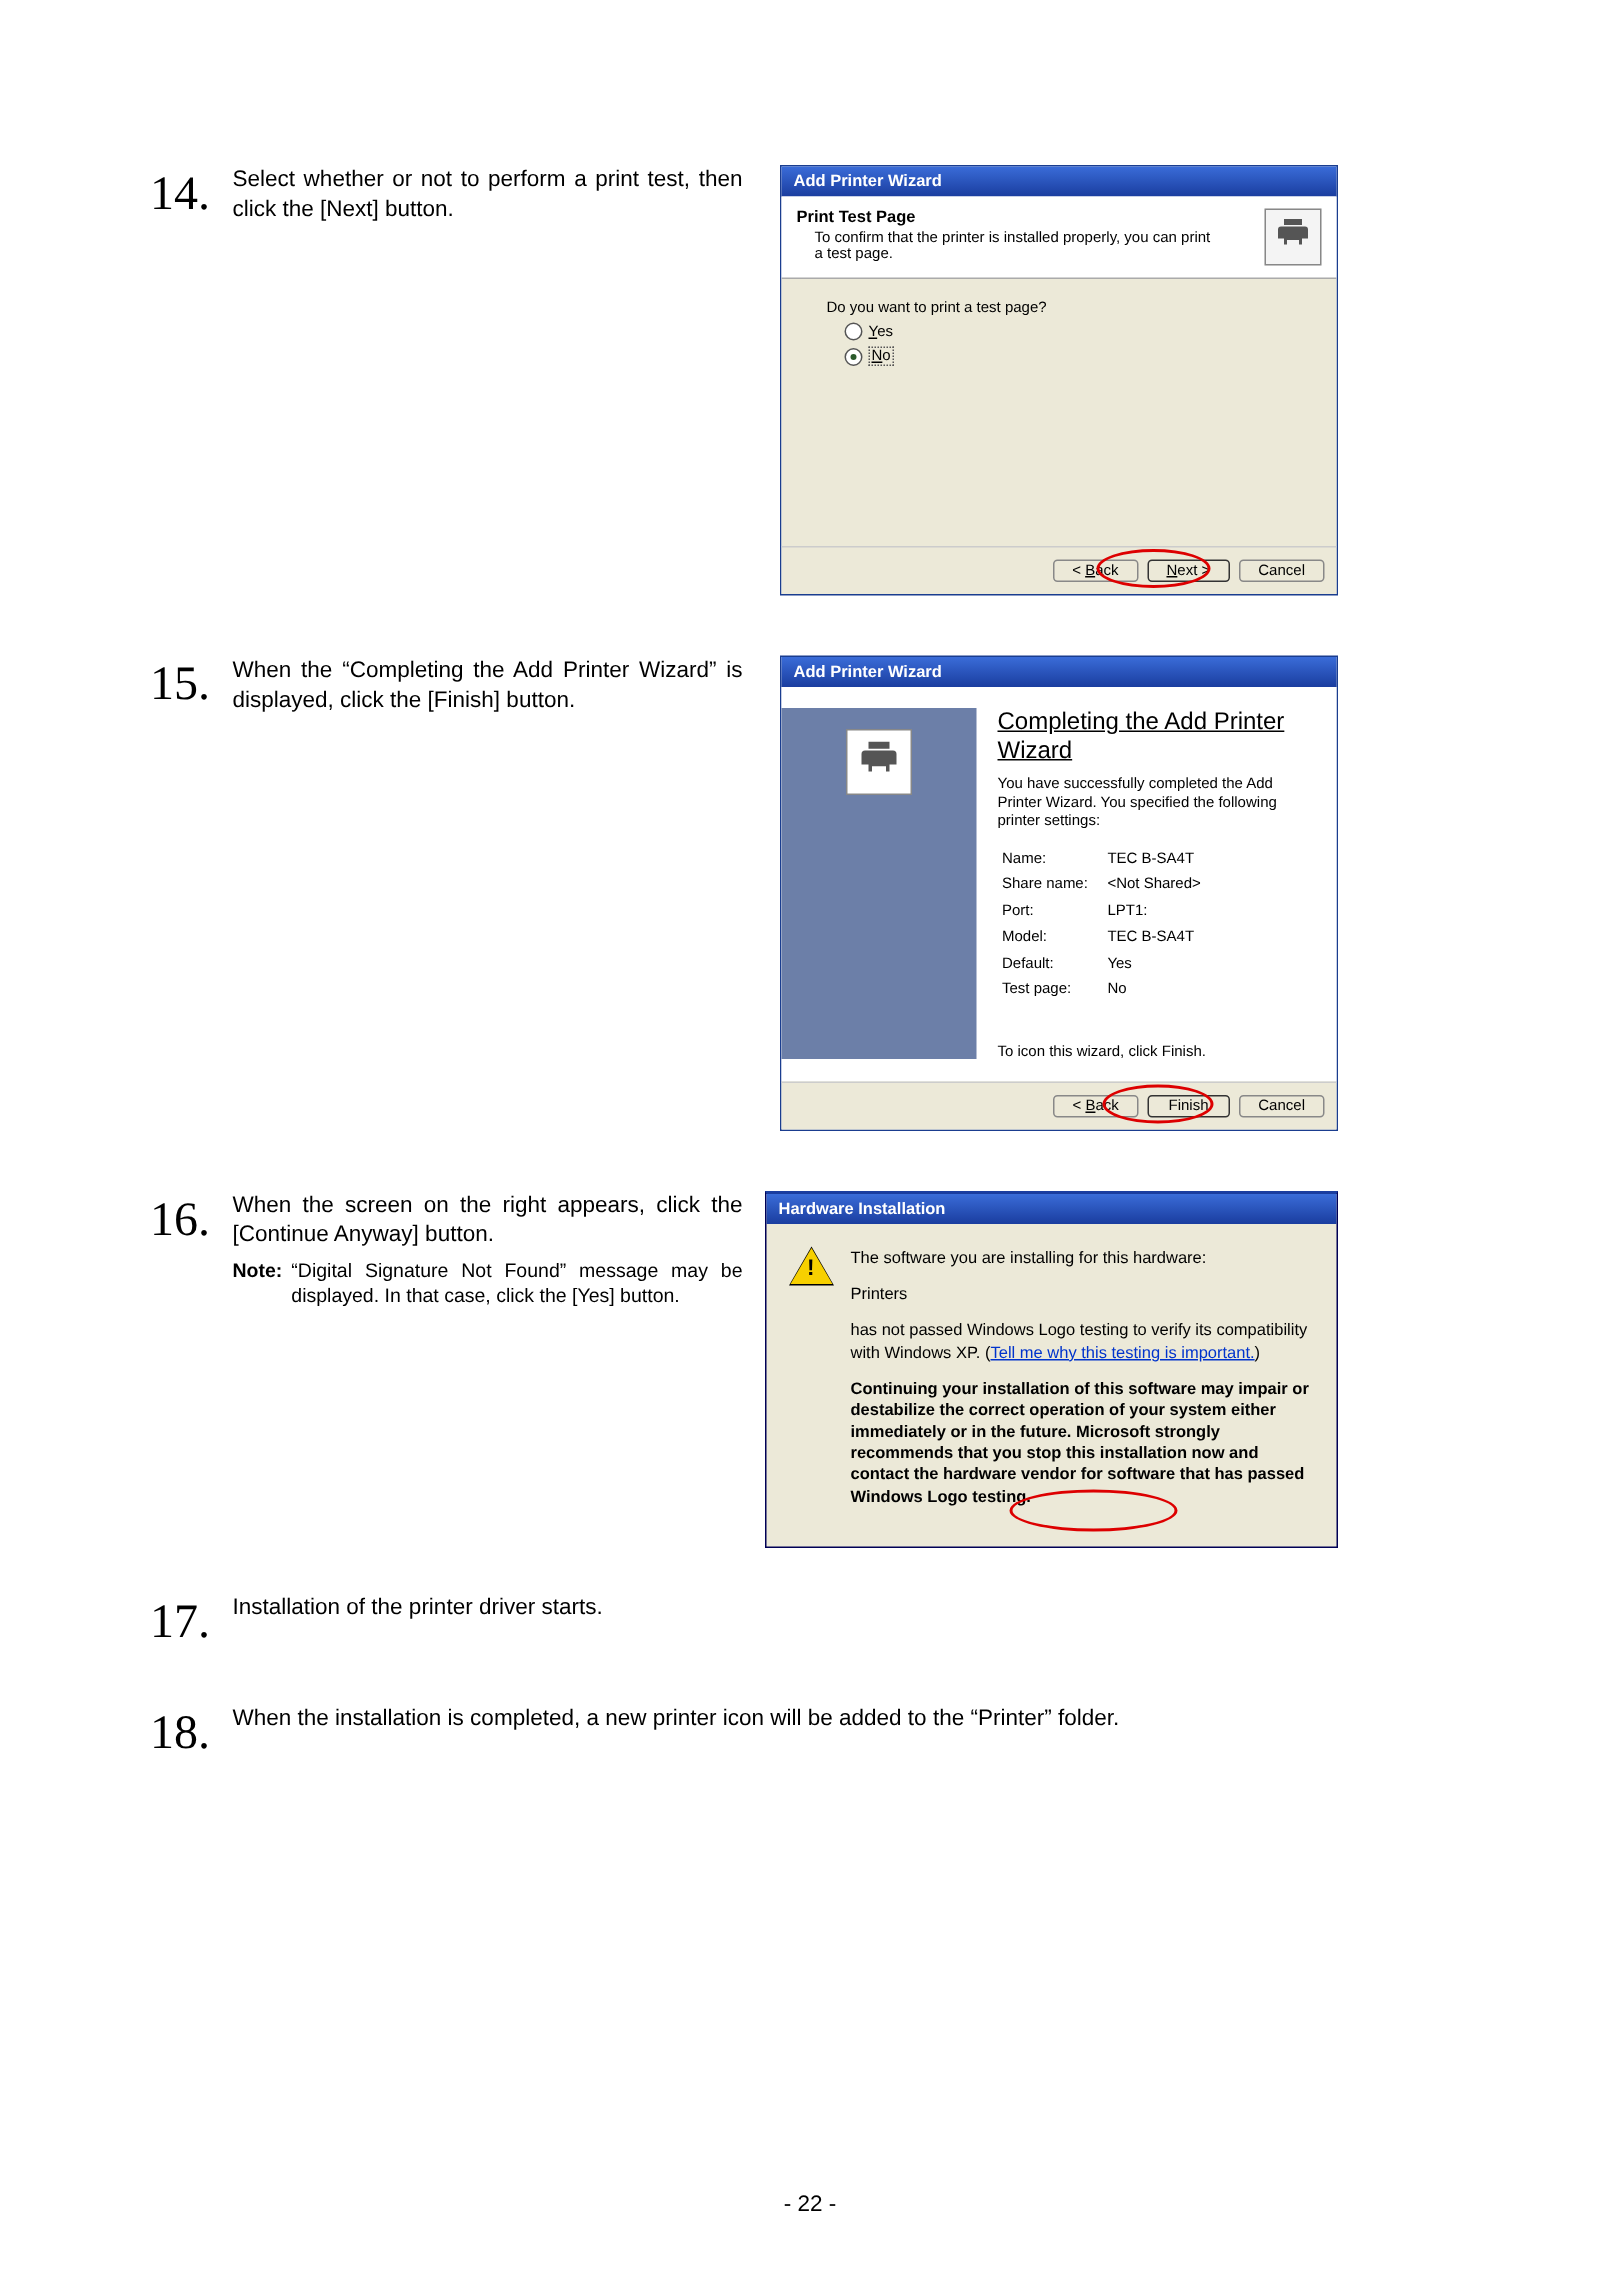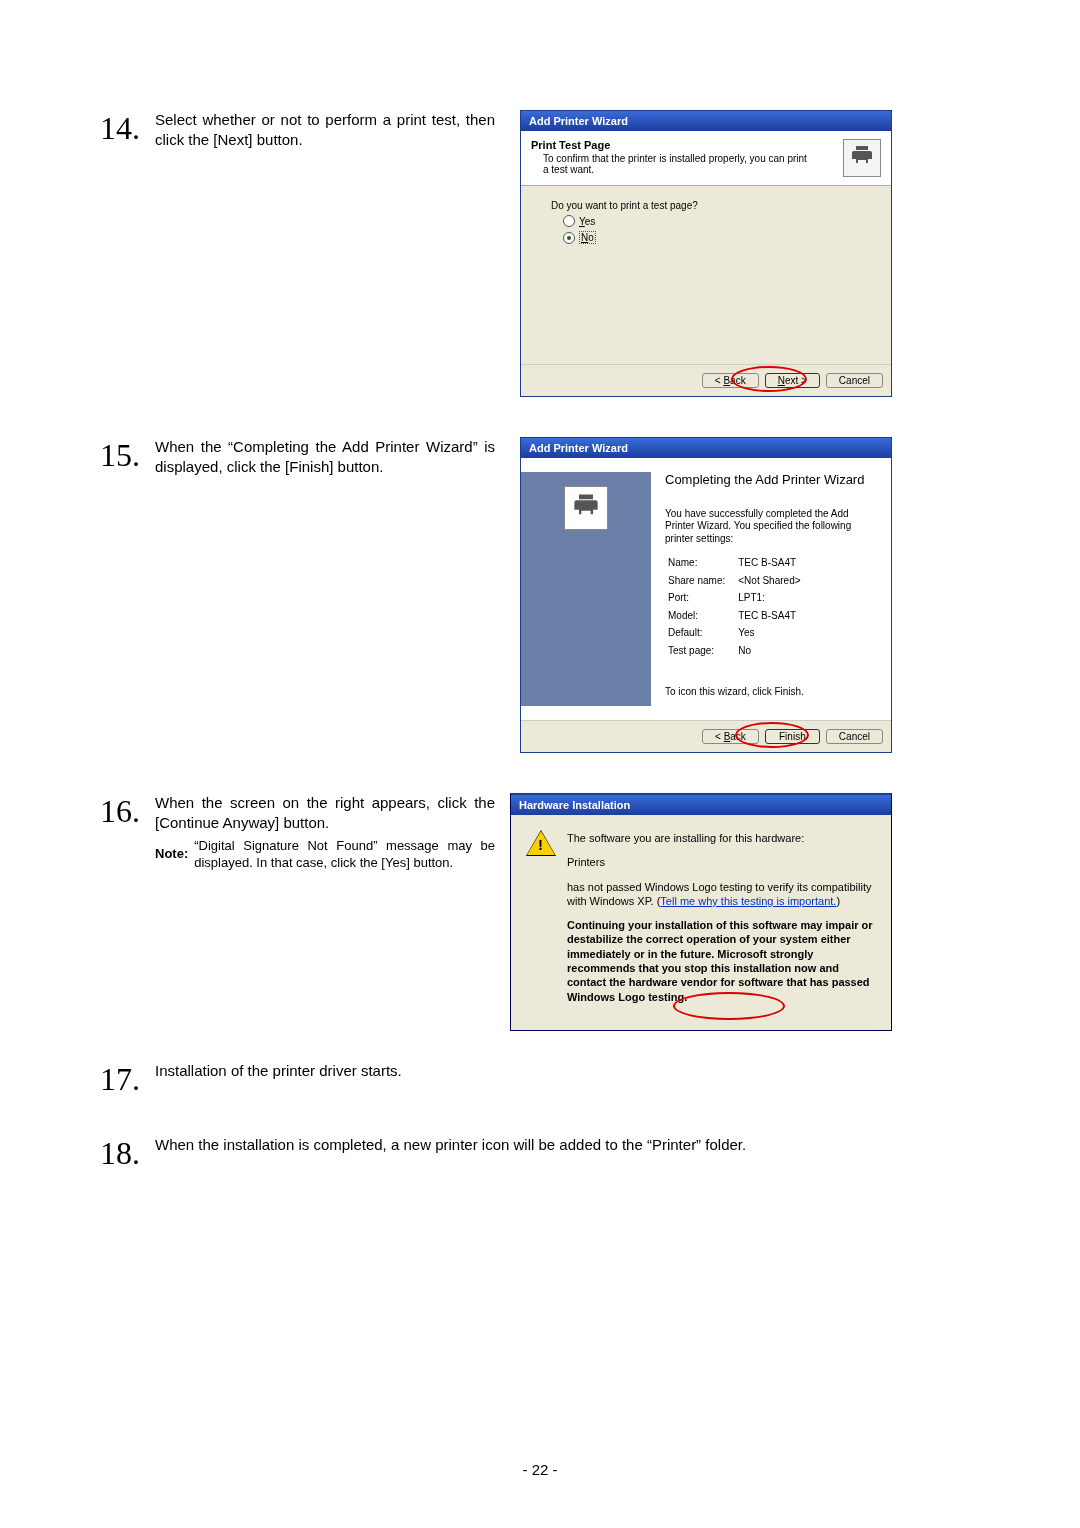--- a/index.html
+++ b/index.html
@@ -36,21 +36,20 @@
     padding-right: 15px;
   }
   .step-text {
     text-align: justify;
     margin-bottom: 6px;
   }
   .note-block {
     margin-top: 6px;
     font-size: 13px;
     display: flex;
-    align-items: center;
   }
   .note-label {
     font-weight: bold;
     white-space: nowrap;
   }
   .note-text {
     margin-left: 6px;
     text-align: justify;
   }
   .step-image-col {
@@ -128,23 +127,24 @@
   .wizard-sidebar .printer-icon-box {
     background: #fff;
     width: 42px;
     height: 42px;
   }
   .wizard-complete-right {
     padding: 0 10px 0 14px;
     flex: 1;
   }
   .wizard-complete-title {
-    font-size: 13px;
-    margin-bottom: 20px;
+    font-size: 16px;
+    margin-bottom: 7px;
     line-height: 1.2;
+    text-decoration: underline;
   }
   .wizard-complete-sub {
     font-size: 10px;
     margin-bottom: 8px;
     line-height: 1.25;
   }
   .info-table {
     font-size: 10px;
     line-height: 1.35;
   }
@@ -305,21 +305,21 @@
     <div class="step-num">14.</div>
     <div class="step-body" style="max-width:340px;">
       <div class="step-text">Select whether or not to perform a print test, then click the [Next] button.</div>
     </div>
     <div class="step-image-col">
       <div class="wizard" style="position:relative;">
         <div class="wizard-title">Add Printer Wizard</div>
         <div class="wizard-header">
           <div class="wizard-header-left">
             <div class="wizard-header-title">Print Test Page</div>
-            <div class="wizard-header-sub">To confirm that the printer is installed properly, you can print a test want.</div>
+            <div class="wizard-header-sub">To confirm that the printer is installed properly, you can print a test page.</div>
           </div>
           <div class="printer-icon-box">
             <span class="printer-icon">
               <svg width="24" height="24" viewBox="0 0 24 24">
                   <path fill="#555" d="M6 3h12v4H6zM4 8h16a2 2 0 012 2v6h-4v4H6v-4H2v-6a2 2 0 012-2zm4 9v3h8v-3H8z"></path>
                 </svg>
             </span>
           </div>
         </div>
         <div class="wizard-body">

